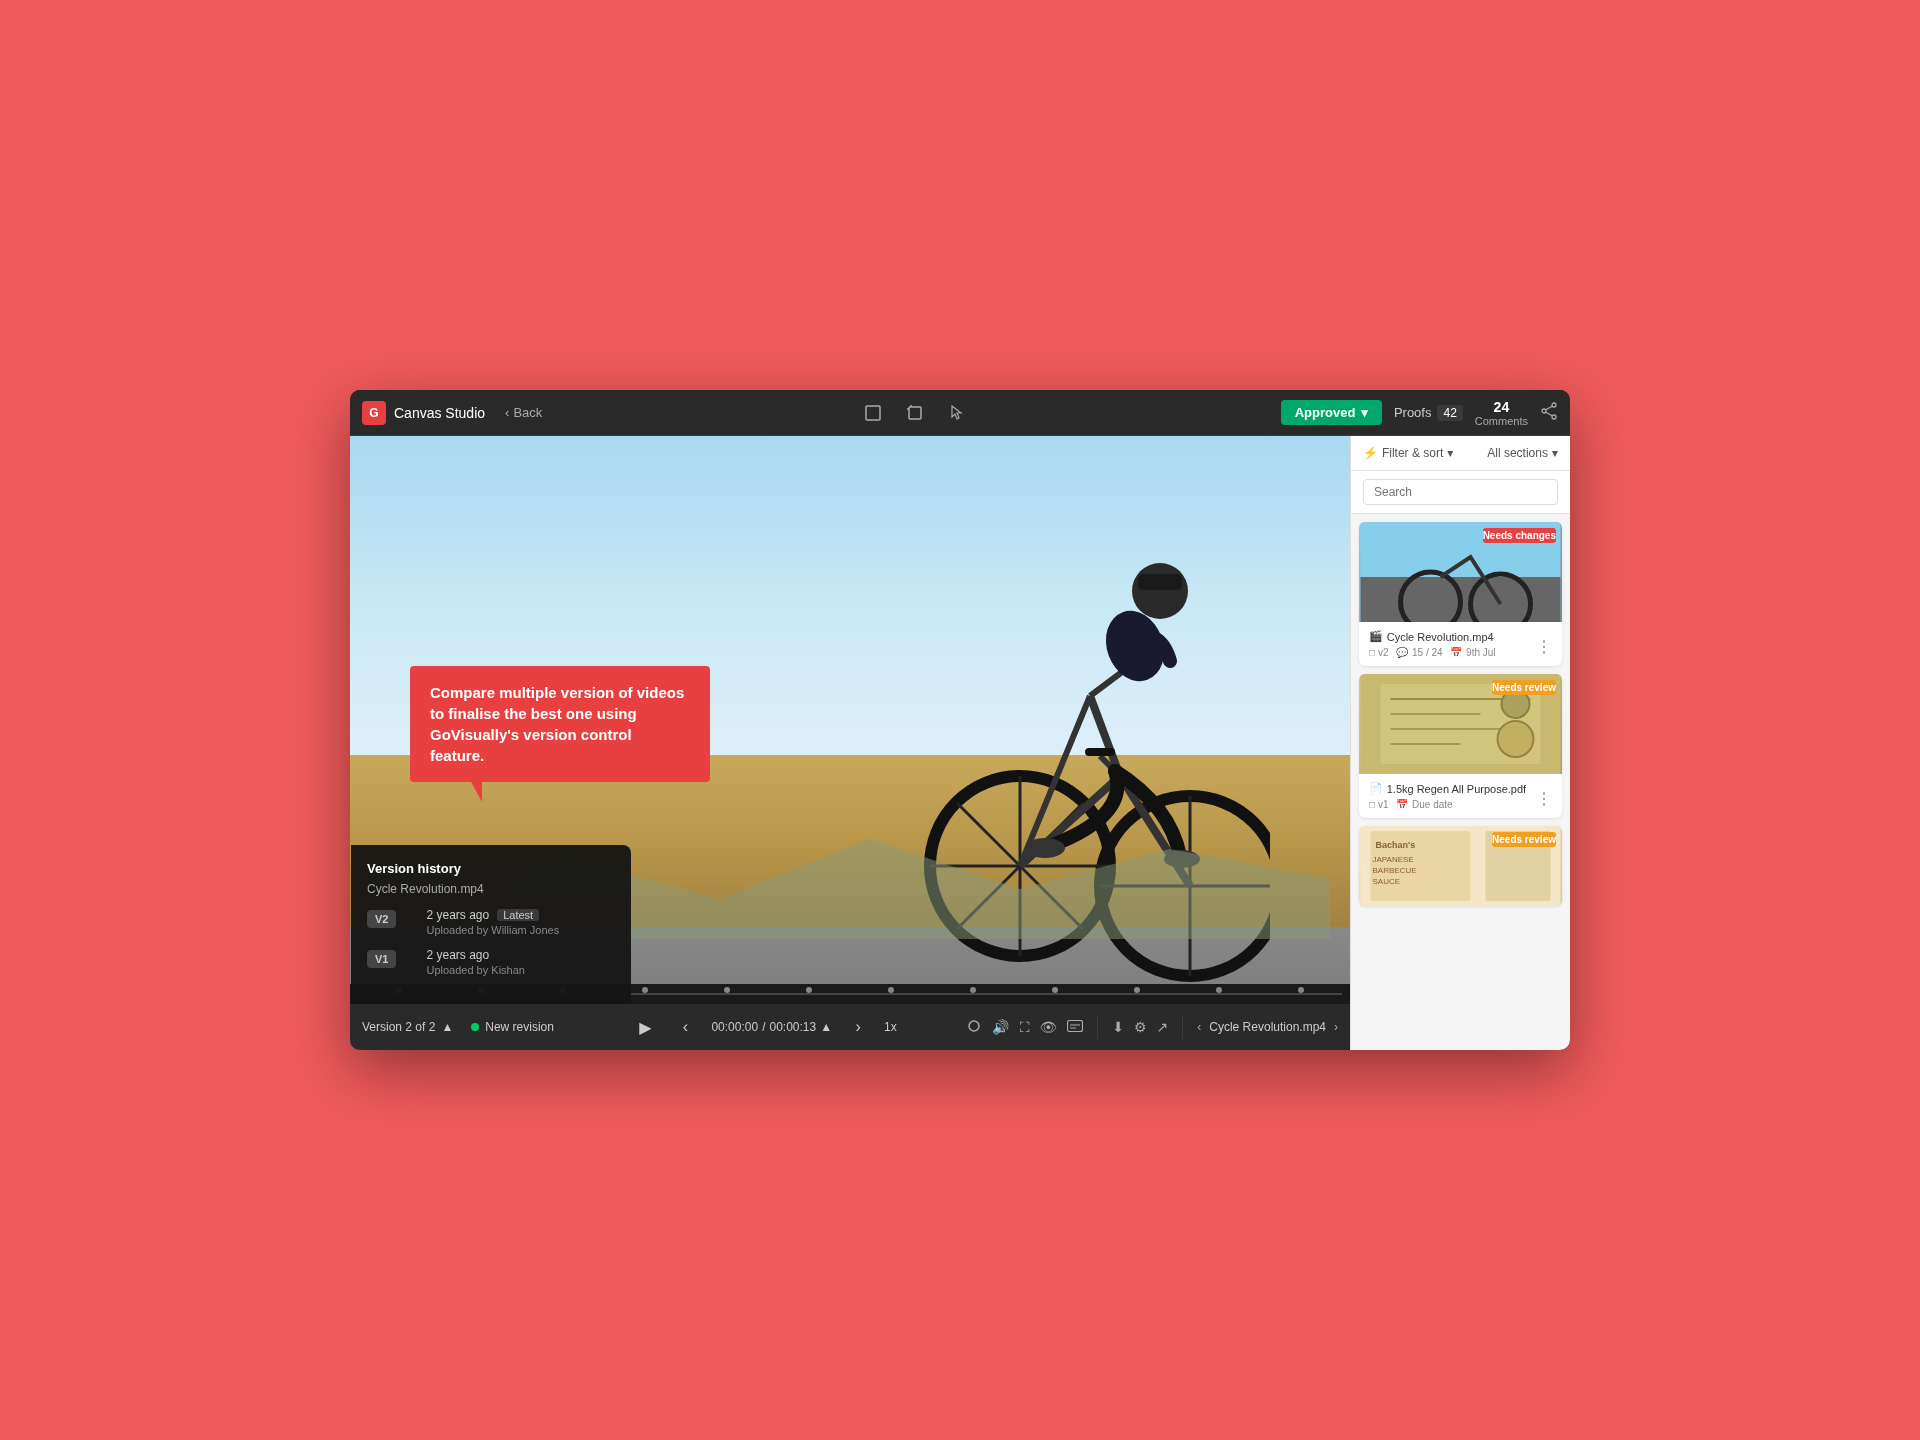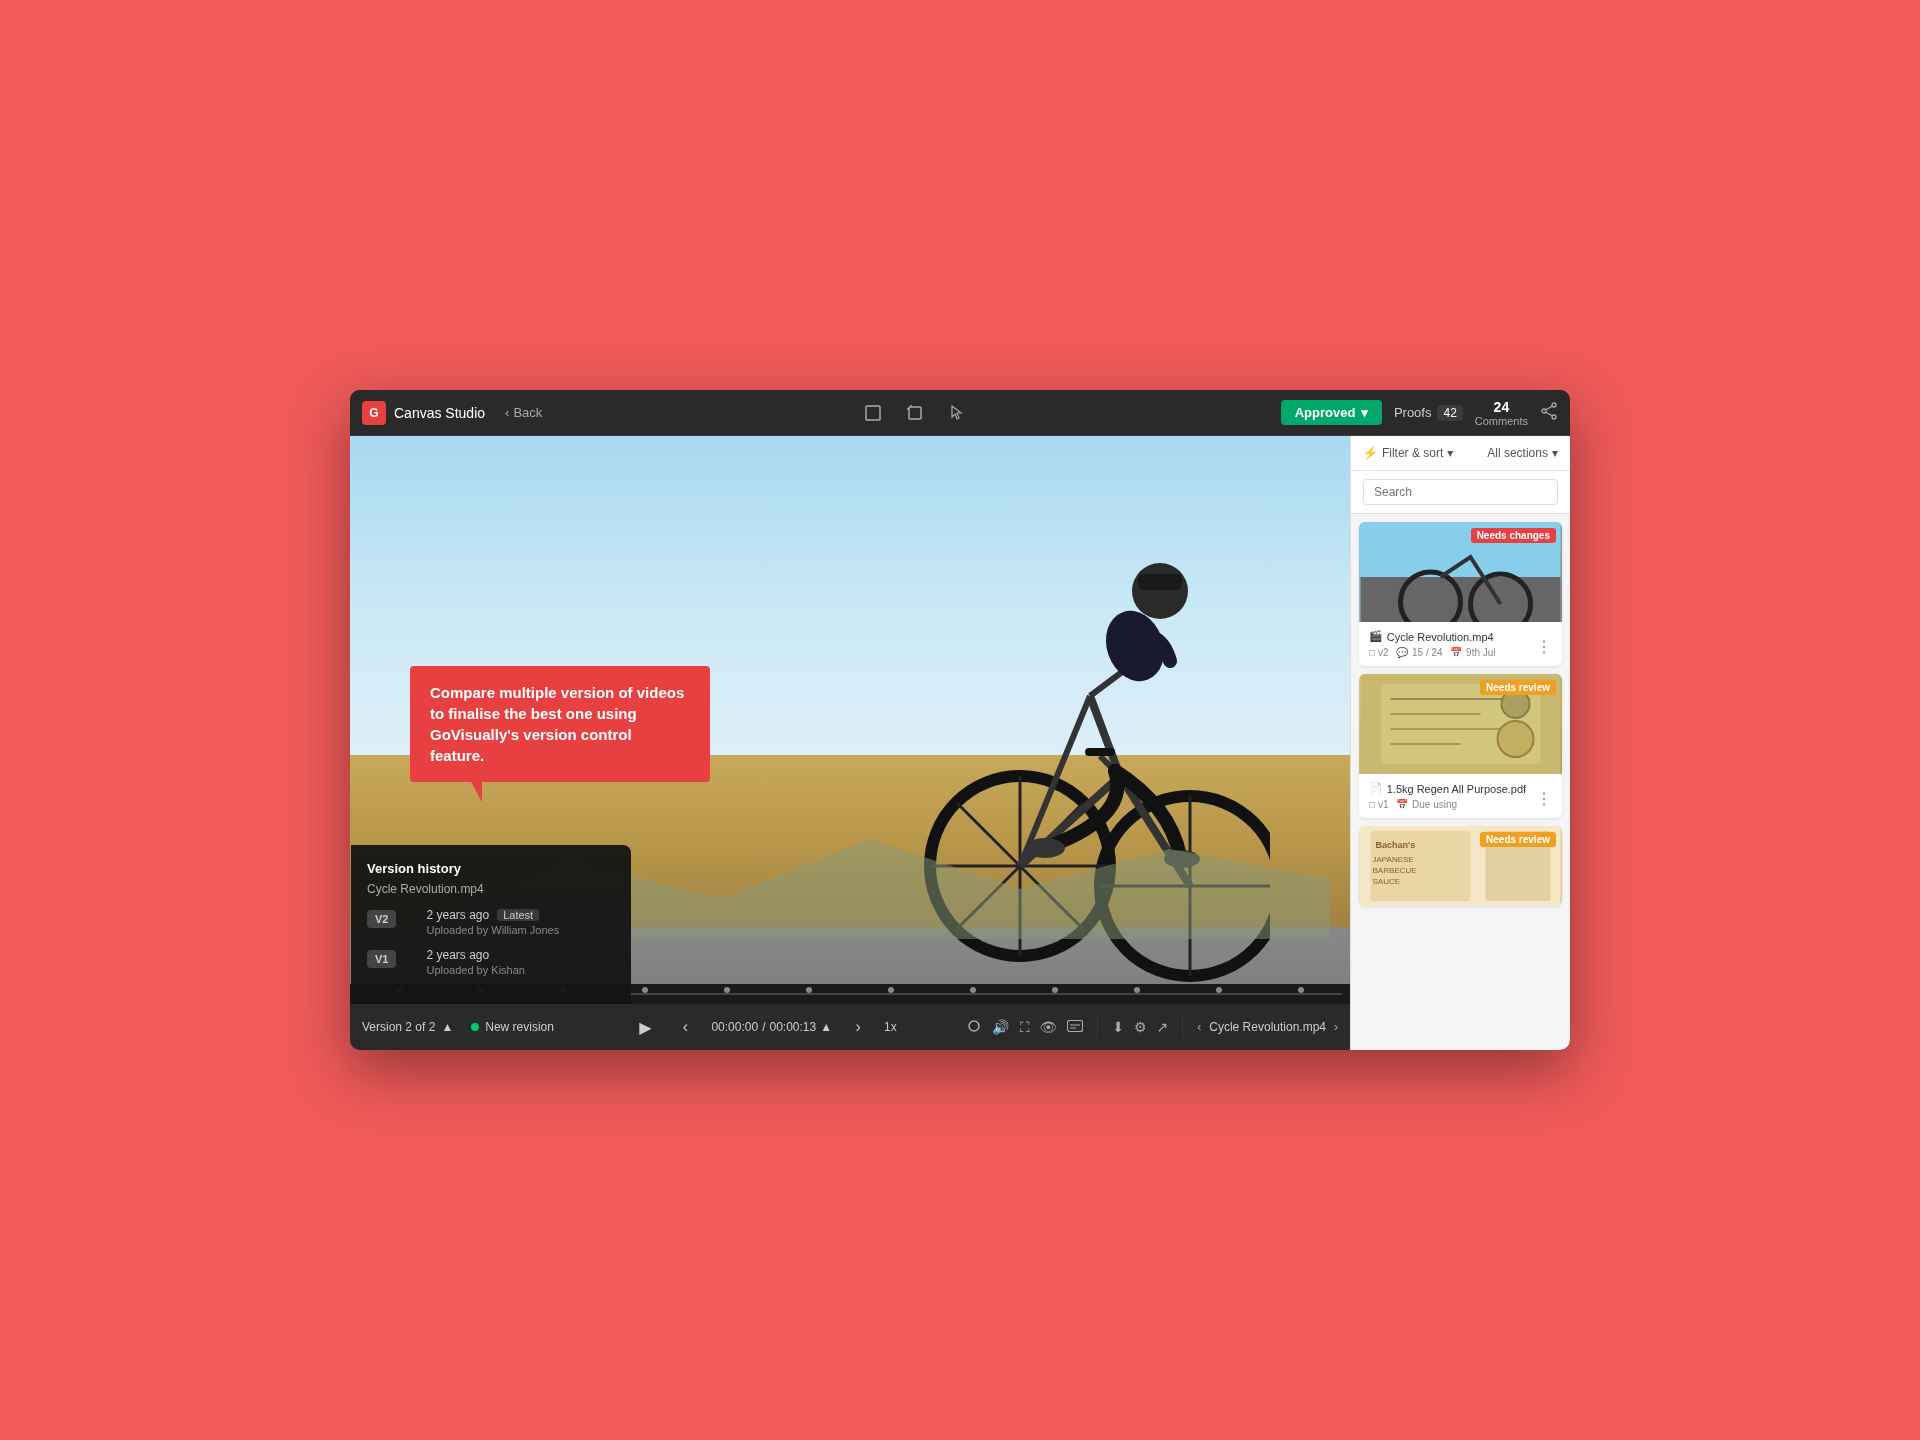--- a/index.html
+++ b/index.html
@@ -444,21 +444,21 @@
     .thumb-needs-review-1 {
       background: linear-gradient(135deg, #d4c88a 0%, #c8b870 50%, #b0a060 100%);
     }
     .thumb-needs-review-2 {
       background: linear-gradient(135deg, #f5e6c8 0%, #e8d4a8 50%, #dcc890 100%);
     }
     .status-badge {
       position: absolute;
       top: 6px;
       right: 6px;
-      padding: 2px 6px;
+      padding: 2px 0;
       border-radius: 3px;
       font-size: 10px;
       font-weight: 600;
       color: white;
     }
     .badge-needs-changes { background: #e84040; }
     .badge-needs-review { background: #f0a020; }
     .proof-info {
       padding: 8px 10px;
       display: flex;
@@ -785,21 +785,21 @@
               <span>📄</span>
               <span>1.5kg Regen All Purpose.pdf</span>
             </div>
             <div class="proof-meta">
               <span class="proof-meta-item">
                 <span>□</span>
                 <span>v1</span>
               </span>
               <span class="proof-meta-item">
                 <span>📅</span>
-                <span>Due using</span>
+                <span>Due date</span>
               </span>
             </div>
           </div>
           <span class="more-btn">⋮</span>
         </div>
 
         <div class="proof-card">
           <div class="proof-thumbnail thumb-needs-review-2" style="height:80px;">
             <svg width="100%" height="80" viewBox="0 0 200 80" style="position:absolute;top:0;left:0;">
               <rect width="200" height="80" fill="#f5e6c8"></rect>

